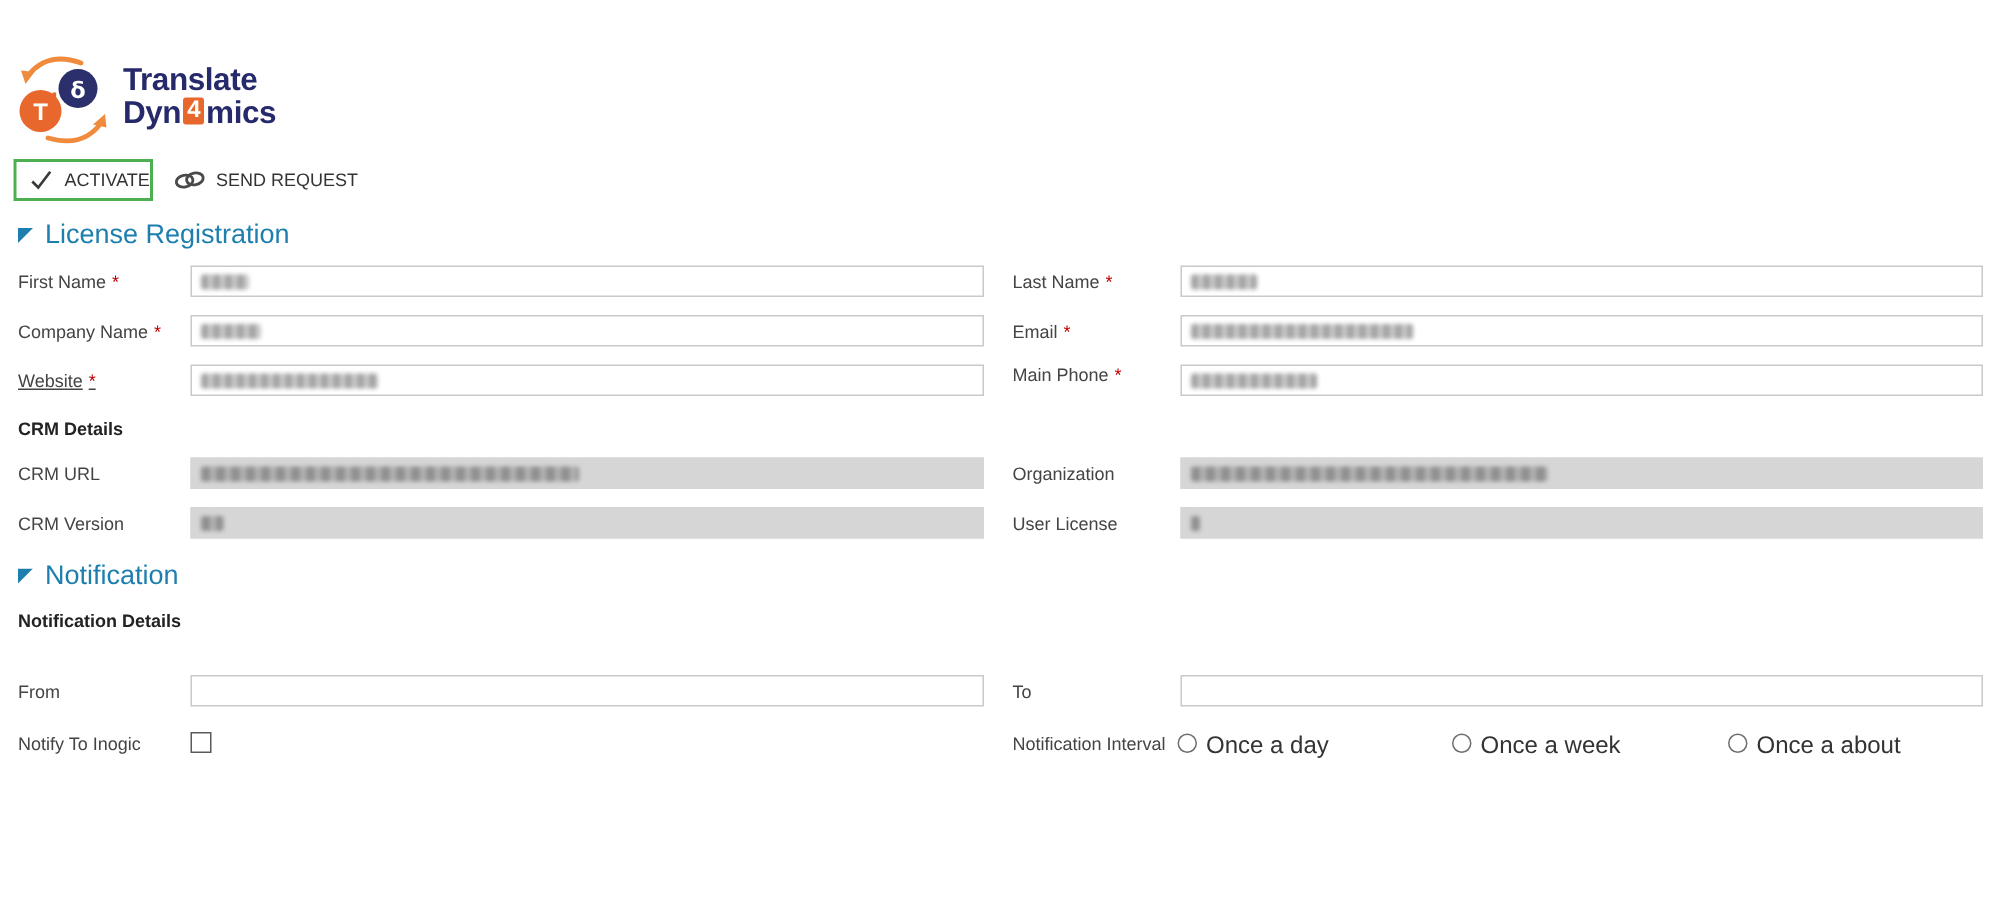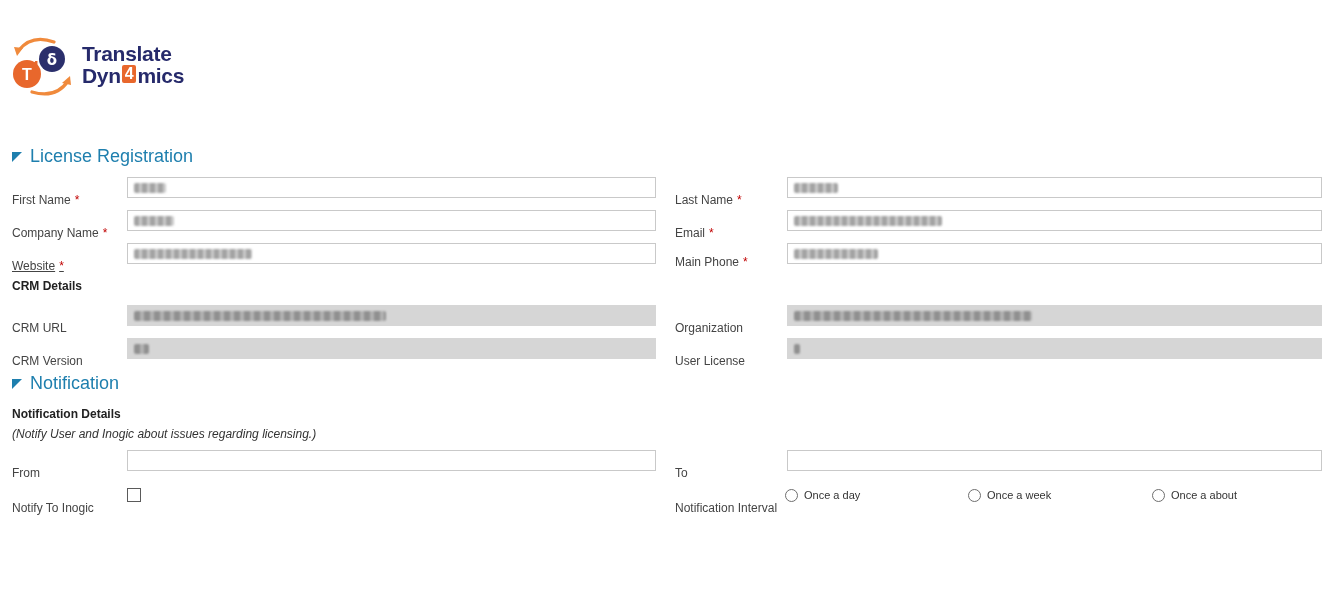--- a/index.html
+++ b/index.html
@@ -24,21 +24,21 @@
   .cmd-label { font-size:12px; color:#333; white-space:nowrap; }
   .send-request { position:absolute; left:116px; top:2px; height:28px; display:flex;
                   align-items:center; gap:7px; cursor:pointer; }
 
   
   .section-hdr { position:absolute; display:flex; align-items:center; gap:8px;
                  font-size:18px; color:#1E7FAE; cursor:pointer; }
   .tri { flex:0 0 auto; }
 
   
-  .flabel { position:absolute; font-size:12px; color:#444; white-space:nowrap;margin-top:12px; }
+  .flabel { position:absolute; font-size:12px; color:#444; white-space:nowrap; }
   .req { color:#C00000; margin-left:4px; }
   .subhead { position:absolute; font-size:12px; font-weight:bold; color:#222; }
   .note { position:absolute; font-size:12px; font-style:italic; color:#333; }
 
   .tbox { position:absolute; height:21px; border:1px solid #C9C9C9; background:#fff;
           display:flex; align-items:center; padding:0 6px; }
   .tbox input { border:none; outline:none; width:100%; height:100%; font-size:12px;
                 font-family:"Liberation Sans", sans-serif; background:transparent; }
   .lcol { left:127px; width:529px; }
   .rcol { left:787px; width:535px; }
@@ -46,21 +46,21 @@
 
   .redact { display:inline-block; height:10px; border-radius:2px; opacity:.8;
             background:repeating-linear-gradient(90deg,#8d8d8d 0 5px,#bdbdbd 5px 8px);
             filter:blur(1.3px); }
   .redact.dark { background:repeating-linear-gradient(90deg,#7f7f7f 0 6px,#aaaaaa 6px 10px); }
 
   .checkbox { position:absolute; width:14px; height:14px; border:1px solid #5a5a5a;
               background:#fff; cursor:pointer; }
   .radio { position:absolute; width:13px; height:13px; border:1px solid #6e6e6e;
            border-radius:50%; background:#fff; cursor:pointer; }
-  .ropt-label { position:absolute; font-size:11px; color:#333; white-space:nowrap; }
+  .ropt-label { position:absolute; font-size:16px; color:#333; white-space:nowrap; }
 </style>
 </head>
 <body>
 
 <div class="page">
 
   <div class="logo">
     <svg class="logo-mark" viewBox="0 0 66 60">
 
       <path d="M 44 6 Q 22 -2 9 14" fill="none" stroke="#F08A3C" stroke-width="3.2" stroke-linecap="round"></path>
@@ -80,20 +80,37 @@
     <div class="logo-text">
       <div>Translate</div>
       <div class="row2">
         <span>Dyn</span>
           <span class="four-box">4</span>
           <span>mics</span>
       </div>
     </div>
   </div>
 
+  <div class="cmdbar">
+    <div class="activate-btn">
+      <svg width="15" height="14" viewBox="0 0 15 14">
+        <polyline points="1.5,8 5.5,12 13.5,1.5" fill="none" stroke="#3a3a3a" stroke-width="1.8"></polyline>
+      </svg>
+      <span class="cmd-label">ACTIVATE</span>
+    </div>
+    <div class="send-request">
+      <svg width="21" height="14" viewBox="0 0 21 14">
+        <g transform="rotate(-12 10.5 7)">
+          <ellipse cx="7" cy="7" rx="5.6" ry="3.9" fill="none" stroke="#4a4a4a" stroke-width="1.9"></ellipse>
+          <ellipse cx="14" cy="7" rx="5.6" ry="3.9" fill="none" stroke="#4a4a4a" stroke-width="1.9"></ellipse>
+        </g>
+      </svg>
+      <span class="cmd-label">SEND REQUEST</span>
+    </div>
+  </div>
 
   <div class="section-hdr" style="left:12px; top:146px;">
     <svg class="tri" width="10" height="10" viewBox="0 0 10 10">
       <polygon points="0,0 10,0 0,10" fill="#1E7FAE"></polygon>
     </svg>
     <span>License Registration</span>
   </div>
 
   <div class="flabel" style="left:12px; top:181px;">
     <span>First Name</span><span class="req">*</span>
@@ -155,21 +172,20 @@
   </div>
 
   <div class="section-hdr" style="left:12px; top:373px;">
     <svg class="tri" width="10" height="10" viewBox="0 0 10 10">
       <polygon points="0,0 10,0 0,10" fill="#1E7FAE"></polygon>
     </svg>
     <span>Notification</span>
   </div>
 
   <div class="subhead" style="left:12px; top:407px;">Notification Details</div>
-  <div class="note" style="left:12px; top:427px;">(Notify User and Inogic about issues regarding licensing.)</div>
 
   <div class="flabel" style="left:12px; top:454px;">From</div>
   <div class="tbox lcol" style="top:450px;">
     <input type="text" value="" style="">
   </div>
   <div class="flabel" style="left:675px; top:454px;">To</div>
   <div class="tbox rcol" style="top:450px;">
     <input type="text" value="" style="">
   </div>
 

